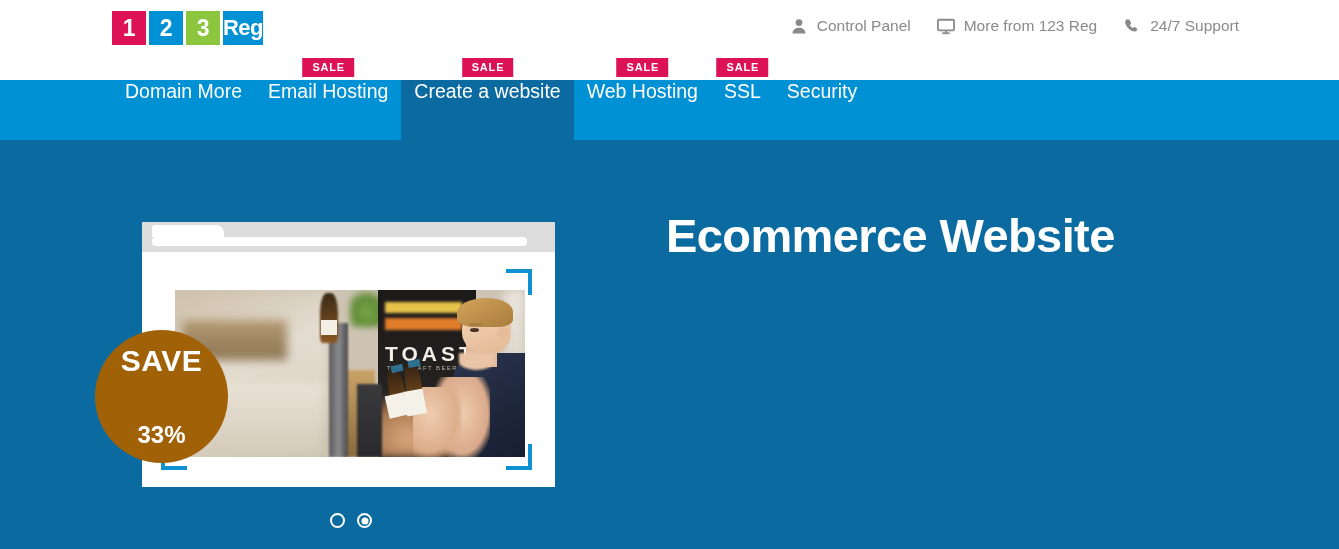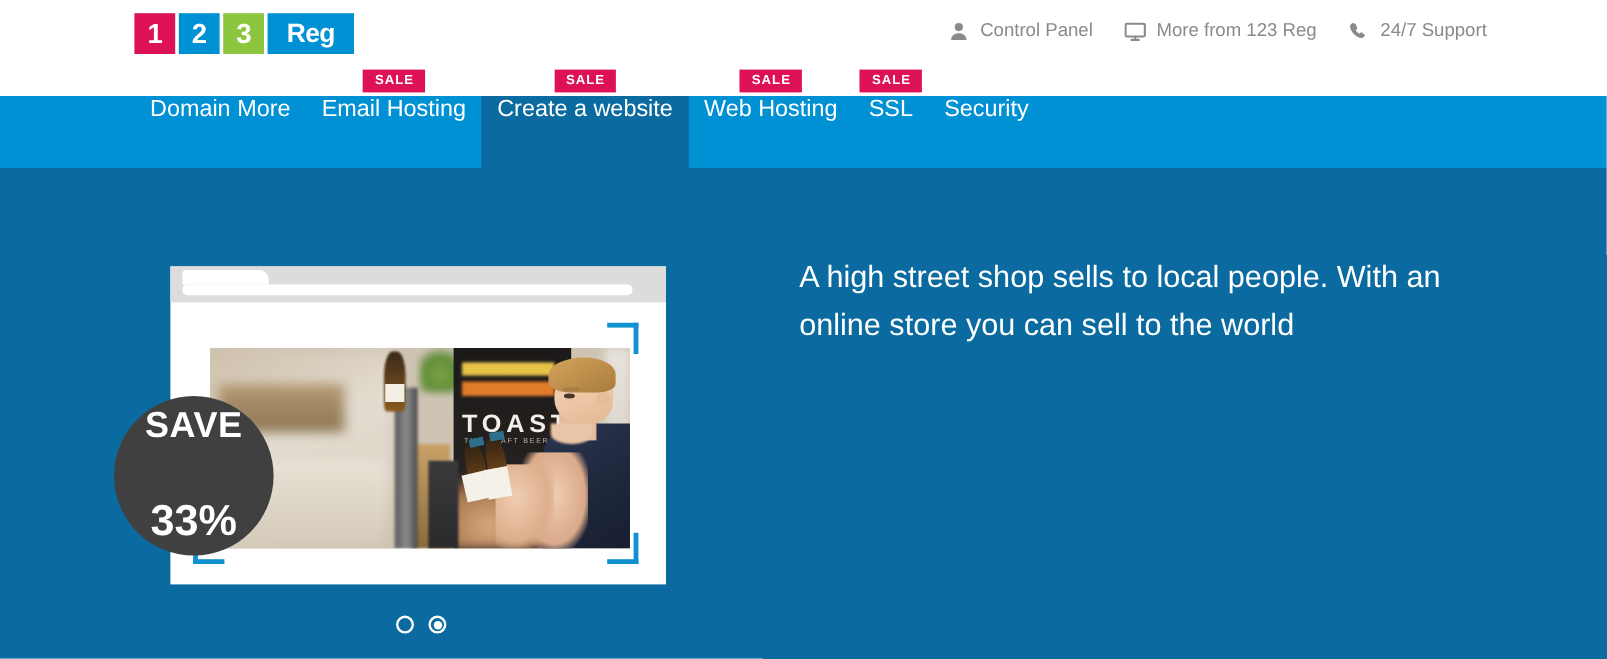--- a/index.html
+++ b/index.html
@@ -30,21 +30,21 @@
     width: 34px;
     height: 34px;
     display: flex;
     align-items: center;
     justify-content: center;
     color: #ffffff;
     font-size: 23px;
     font-weight: bold;
     letter-spacing: -0.5px;
   }
-  .logo-cell.wide { width: 72px; font-size: 22px; }
+  .logo-cell.wide { width: 40px; font-size: 22px; }
 
   .topnav {
     position: absolute;
     right: 100px;
     top: 17px;
     display: flex;
     align-items: center;
     gap: 26px;
   }
   .topnav-item {
@@ -312,32 +312,32 @@
   .br-br .v { right: 0; bottom: 0; width: 4px; height: 26px; }
 
   
   .save-badge {
     position: absolute;
     left: 95px;
     top: 190px;
     width: 133px;
     height: 133px;
     border-radius: 50%;
-    background: #404040;
+    background: #a16207;
     color: #ffffff;
     display: flex;
     flex-direction: column;
     align-items: center;
     justify-content: center;
     line-height: 1.08;
     z-index: 5;
     gap: 44px;
   }
   .save-badge .l1 { font-size: 30px; font-weight: bold; letter-spacing: 0.5px; }
-  .save-badge .l2 { font-size: 36px; font-weight: bold; }
+  .save-badge .l2 { font-size: 24px; font-weight: bold; }
 
   
   .dots {
     position: absolute;
     left: 330px;
     top: 373px;
     display: flex;
     gap: 12px;
     align-items: center;
   }
@@ -532,16 +532,16 @@
     <span class="l1">SAVE</span>
     <span class="l2">33%</span>
   </div>
 
   <div class="dots">
     <div class="dot"></div>
     <div class="dot active"></div>
   </div>
 
   <div class="hero-copy">
-    <div class="hero-sub">A high street shop sells to local people. With an online store you can sell to the world</div>
+    <div class="hero-title">Ecommerce Website</div>
   </div>
 
 </div>
 
 </body></html>

